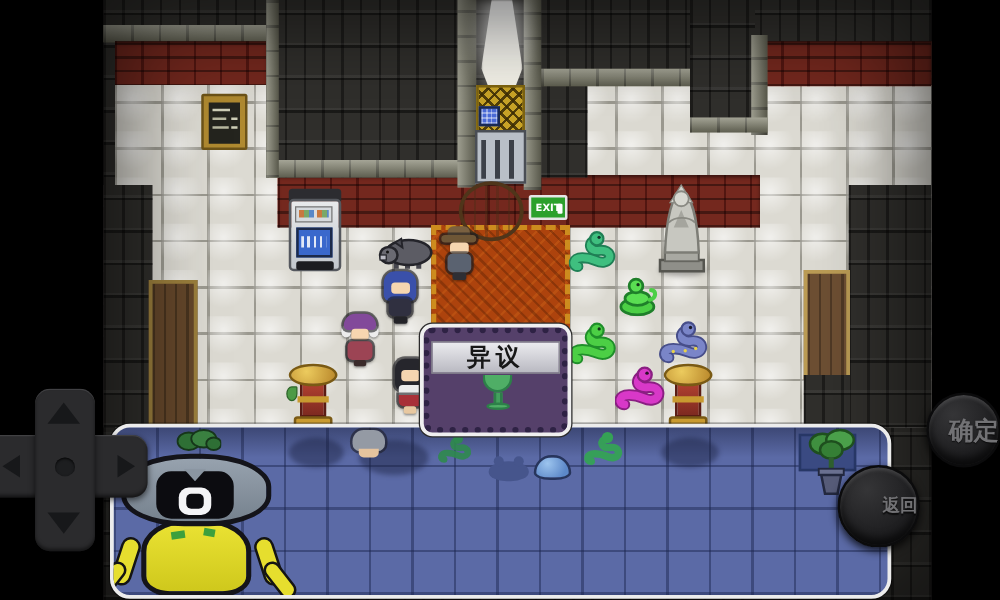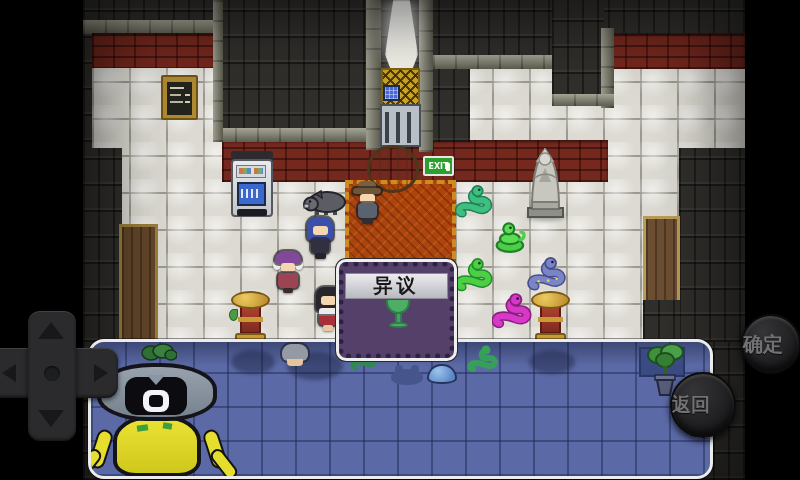--- a/index.html
+++ b/index.html
@@ -49,21 +49,21 @@
   .chara{position:absolute;width:30px;height:46px;filter:drop-shadow(0 1px 1px rgba(0,0,0,.45));}
   .cpart{position:absolute;}
   .face{background:#f6d6b0;border-radius:3px;}
   .outl{box-shadow:0 0 0 2px rgba(28,28,34,.6);}
 
   
   .round-btn{position:absolute;border-radius:50%;
     background:radial-gradient(circle at 35% 28%, #353537, #1b1b1d 72%);
     border:2px solid #0b0b0c;
     box-shadow:inset 0 2px 3px rgba(255,255,255,.14), inset 0 -5px 7px rgba(0,0,0,.65), 0 3px 7px rgba(0,0,0,.8);
-    display:flex;align-items:center;justify-content:flex-start;
+    display:flex;align-items:center;justify-content:flex-end;
     color:#727275;font-weight:bold;text-shadow:0 1px 1px rgba(0,0,0,.7);}
   .dbar{position:absolute;background:#2b2b2d;border-radius:12px;
     box-shadow:inset 0 1px 0 rgba(150,150,155,.22), inset 0 -2px 3px rgba(0,0,0,.5), 0 2px 5px rgba(0,0,0,.6);}
   .tri{position:absolute;width:0;height:0;}
 
   .refl{position:absolute;background:rgba(24,30,62,.45);border-radius:50%;filter:blur(2px);}
 </style>
 </head>
 <body>
 
@@ -282,21 +282,21 @@
       <div class="abs" style="left:42px;top:62px;width:11px;height:6px;background:#3da03d;transform:rotate(-8deg);"></div>
       <div class="abs" style="left:68px;top:60px;width:9px;height:6px;background:#3da03d;transform:rotate(10deg);"></div>
       <div class="abs" style="left:2px;top:0;width:120px;height:58px;background:linear-gradient(#97a2ae,#76828e);border:4px solid #14141a;border-radius:46% 46% 42% 42%;"></div>
       <div class="abs" style="left:30px;top:14px;width:62px;height:38px;background:#0c0c10;border-radius:12px;"></div>
       <div class="abs" style="left:52px;top:12px;width:18px;height:10px;background:#8b96a2;clip-path:polygon(50% 100%,0 0,100% 0);"></div>
       <div class="abs" style="left:48px;top:27px;width:26px;height:22px;background:#f4f4f6;border-radius:8px;"></div>
       <div class="abs" style="left:54px;top:32px;width:14px;height:12px;background:#0c0c10;border-radius:4px;"></div>
     </div>
   </div>
 
-  <div class="abs" style="left:336px;top:259px;width:121px;height:102px;background:#55406a;border:3px solid #efefef;border-radius:10px;overflow:hidden;box-shadow:0 0 0 1px #2a2a2a;">
+  <div class="abs" style="left:336px;top:259px;width:121px;height:90px;background:#55406a;border:3px solid #efefef;border-radius:10px;overflow:hidden;box-shadow:0 0 0 1px #2a2a2a;">
     <div class="abs" style="left:0;top:0;right:0;bottom:0;border:5px dotted #2e2244;border-radius:7px;"></div>
     <div class="abs" style="left:47px;top:38px;width:24px;height:14px;background:#4fae66;border:2px solid #2d7f49;border-top:none;border-radius:0 0 12px 12px;"></div>
     <div class="abs" style="left:56px;top:52px;width:7px;height:9px;background:#44a05e;border-left:2px solid #2d7f49;border-right:2px solid #2d7f49;"></div>
     <div class="abs" style="left:50px;top:60px;width:19px;height:6px;background:#4fae66;border:2px solid #2d7f49;border-radius:50%;"></div>
     <div class="abs" style="left:6px;top:11px;width:103px;height:26px;background:linear-gradient(#ebebef,#b9b9c1);border:1px solid #8a8a92;display:flex;align-items:center;justify-content:center;">
       <span style="font-size:19px;font-weight:bold;color:#171717;letter-spacing:4px;">异议</span>
     </div>
   </div>
 
 
@@ -306,17 +306,17 @@
     <div class="tri" style="left:38px;top:22px;border-left:13px solid transparent;border-right:13px solid transparent;border-bottom:17px solid #17181a;"></div>
     <div class="tri" style="left:38px;top:110px;border-left:13px solid transparent;border-right:13px solid transparent;border-top:17px solid #17181a;"></div>
     <div class="tri" style="left:2px;top:64px;border-top:9px solid transparent;border-bottom:9px solid transparent;border-right:14px solid #17181a;"></div>
     <div class="tri" style="left:94px;top:64px;border-top:9px solid transparent;border-bottom:9px solid transparent;border-left:14px solid #17181a;"></div>
     <div class="abs" style="left:44px;top:66px;width:16px;height:15px;background:#1d1e20;border-radius:50%;box-shadow:inset 0 1px 2px rgba(0,0,0,.8);"></div>
   </div>
 
   <div class="round-btn" style="left:741px;top:314px;width:60px;height:60px;font-size:20px;">
     <span>确定</span>
   </div>
-  <div class="round-btn" style="left:670px;top:372px;width:66px;height:66px;font-size:19px;">
+  <div class="round-btn" style="left:670px;top:372px;width:66px;height:66px;font-size:14px;">
     <span>返回</span>
   </div>
 
 </div>
 
 </body></html>

